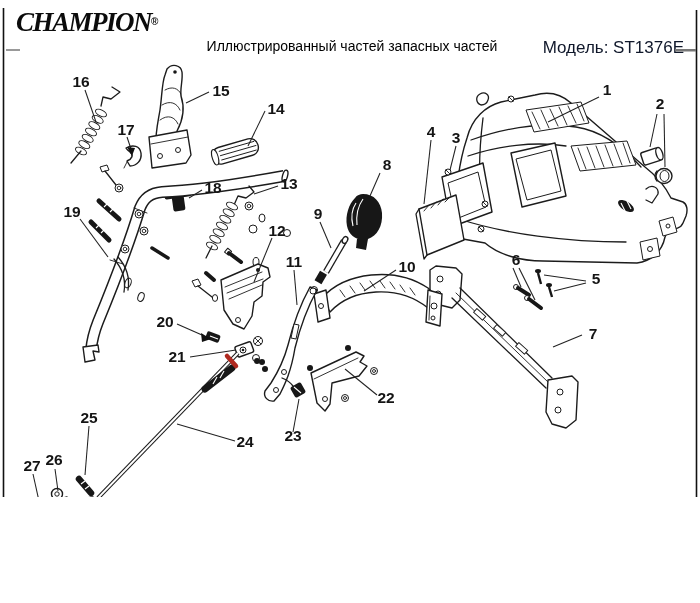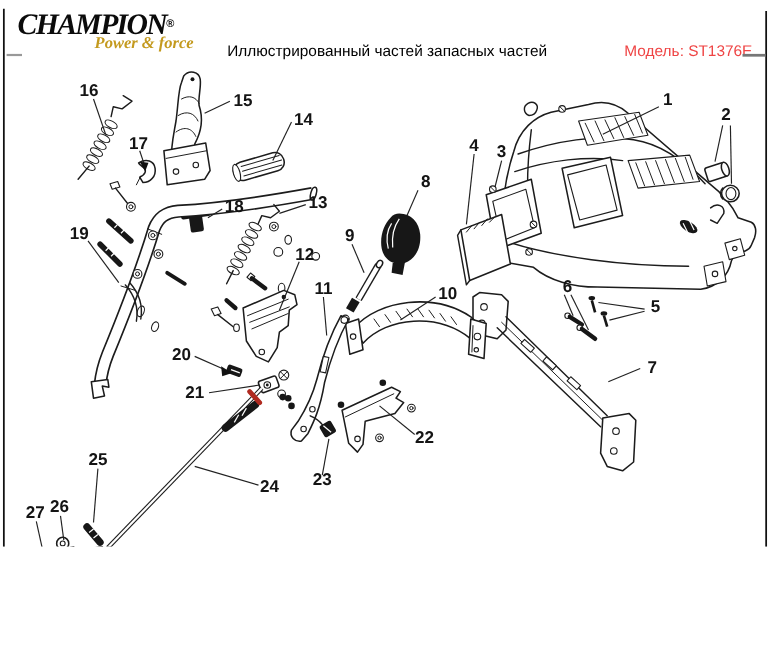--- a/index.html
+++ b/index.html
@@ -7,21 +7,21 @@
         font-family:"Liberation Sans",sans-serif;color:#111;}
   .logo{position:absolute;left:16px;top:7px;width:170px;}
   .brand-row{white-space:nowrap;}
   .brand{font-family:"Liberation Serif",serif;font-style:italic;font-weight:bold;
          font-size:27px;letter-spacing:-1.5px;color:#0b0b0b;}
   .reg{font-size:10px;vertical-align:super;color:#0b0b0b;font-weight:bold;}
   .tagline{font-family:"Liberation Serif",serif;font-style:italic;font-weight:bold;
            font-size:15px;color:#c49a1e;text-align:right;margin-top:-6px;padding-right:10px;}
   .title{position:absolute;left:177px;top:38px;width:350px;text-align:center;
          font-size:14px;color:#000;}
-  .model{position:absolute;right:16px;top:38px;font-size:14px;color:#ef4444;margin-left:12px;}
+  .model{position:absolute;right:16px;top:38px;font-size:17px;color:#0f172a;margin-left:12px;}
   svg.diagram{position:absolute;left:0;top:0;}
   .pt{fill:#fff;stroke:#1c1c1c;stroke-width:1.4;stroke-linejoin:round;}
   .p2{fill:#fff;stroke:#1c1c1c;stroke-width:1;stroke-linejoin:round;}
   .ln{fill:none;stroke:#1c1c1c;stroke-width:1.3;stroke-linecap:round;stroke-linejoin:round;}
   .lt{fill:none;stroke:#1c1c1c;stroke-width:0.9;stroke-linecap:round;}
   .bk{fill:#171717;stroke:none;}
   .ld{stroke:#222;stroke-width:1.05;fill:none;}
   .wt{stroke:#fff;stroke-width:1.1;fill:none;}
   .co{font-family:"Liberation Sans",sans-serif;font-weight:bold;font-size:15.5px;
       fill:#141414;text-anchor:middle;}
@@ -30,21 +30,20 @@
 </style>
 </head>
 <body>
 
 <div class="page">
 
   <div class="logo">
     <div class="brand-row">
       <span class="brand">CHAMPION</span><span class="reg">®</span>
     </div>
-    <div class="tagline">Power &amp; force</div>
   </div>
   <div class="title">Иллюстрированный частей запасных частей</div>
   <div class="model">Модель: ST1376E</div>
 
   <svg class="diagram" width="700" height="603" viewBox="0 0 700 603">
 
     <g>
       <line x1="3.5" y1="8" x2="3.5" y2="598" stroke="#111" stroke-width="1.6"></line>
       <line x1="696.5" y1="10" x2="696.5" y2="598" stroke="#111" stroke-width="1.6"></line>
       <line x1="3.5" y1="598" x2="696.5" y2="598" stroke="#111" stroke-width="1.6"></line>

